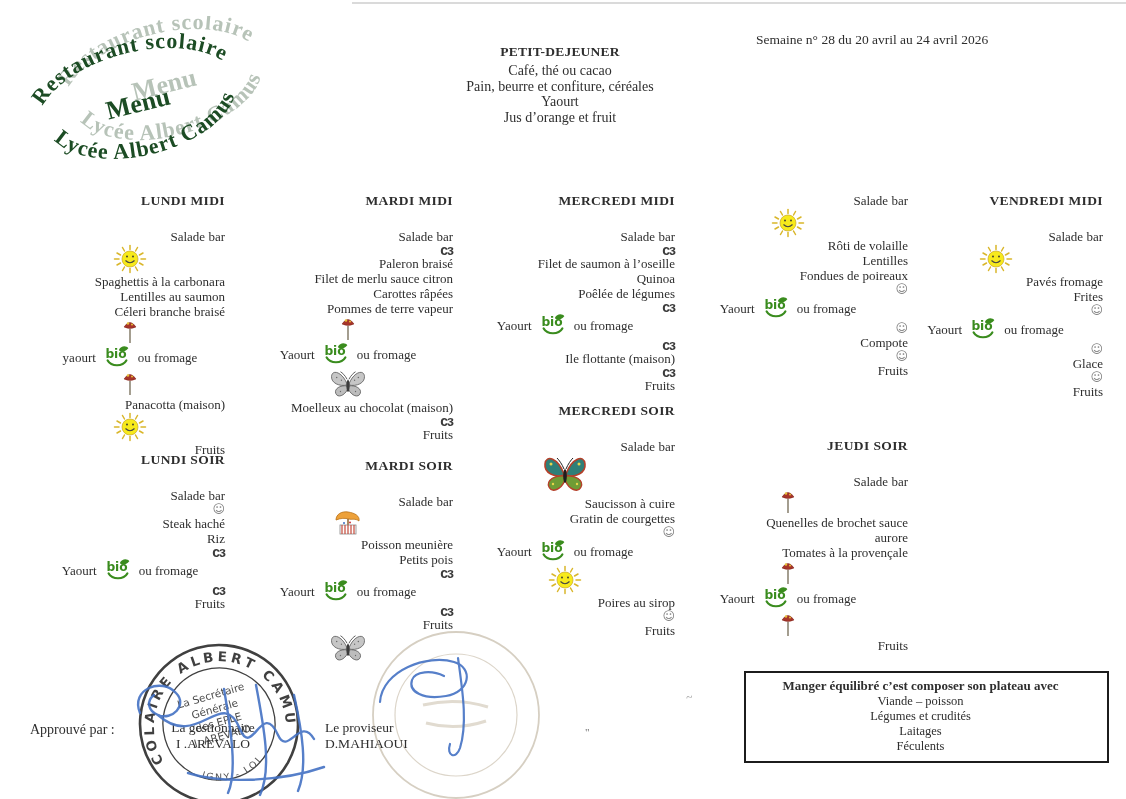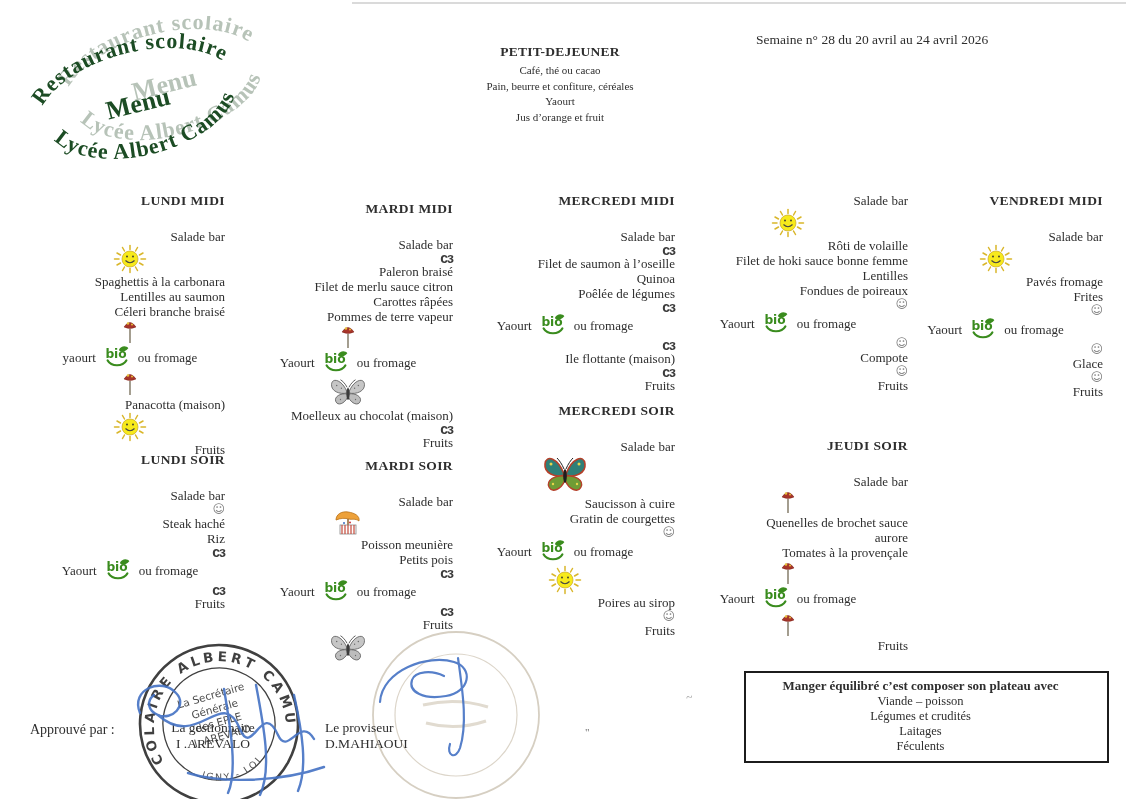--- a/index.html
+++ b/index.html
@@ -6,25 +6,25 @@
   .page{position:relative;width:1126px;height:799px;background:#ffffff;overflow:hidden;
         font-family:"Liberation Serif","DejaVu Serif",serif;color:#2e2e2e;}
   .top-line{position:absolute;left:352px;top:2px;width:774px;height:2px;background:#dadada;}
 
   .logo{position:absolute;left:14px;top:16px;width:262px;height:162px;}
 
   .week{position:absolute;left:756px;top:32px;font-size:13.5px;white-space:nowrap;}
 
   .breakfast{position:absolute;left:385px;top:44px;width:350px;text-align:center;}
   .breakfast-title{font-weight:bold;font-size:13.5px;margin-bottom:3px;letter-spacing:.2px;}
-  .breakfast-line{font-size:11px;line-height:15.5px;white-space:nowrap;}
+  .breakfast-line{font-size:14px;line-height:15.5px;white-space:nowrap;}
 
   .sec{position:absolute;text-align:right;}
   #sec-0{left:35px;top:193px;width:190px;}   
-  #sec-1{left:243px;top:201px;width:210px;}  
+  #sec-1{left:243px;top:193px;width:210px;}  
   #sec-2{left:455px;top:193px;width:220px;}  
   #sec-3{left:668px;top:193px;width:240px;}  
   #sec-4{left:888px;top:193px;width:215px;}  
   #sec-5{left:35px;top:452px;width:190px;}   
   #sec-6{left:243px;top:458px;width:210px;}  
   #sec-7{left:455px;top:403px;width:220px;}  
   #sec-8{left:668px;top:438px;width:240px;}  
 
   .sec-title{font-weight:bold;font-size:13.5px;letter-spacing:.4px;margin-bottom:20px;white-space:nowrap;}
   .item-text{font-size:13px;line-height:15px;white-space:nowrap;}
@@ -258,21 +258,20 @@
             <line x1="4" y1="9" x2="7.5" y2="11"></line>
             <line x1="9.5" y1="3.5" x2="11.5" y2="7"></line>
           </g>
           <circle cx="17" cy="15" r="8" fill="#f7ea1b" stroke="#c9a62a" stroke-width="0.7"></circle>
           <circle cx="14" cy="12.5" r="0.9" fill="#333"></circle>
           <circle cx="20" cy="12.5" r="0.9" fill="#333"></circle>
           <path d="M12.5,16.5 Q17,21 21.5,16.5" stroke="#444" stroke-width="1.1" fill="none"></path>
         </svg>
       </div>
       <div class="item-text">Rôti de volaille</div>
-      <div class="item-text">Filet de hoki sauce bonne femme</div>
       <div class="item-text">Lentilles</div>
       <div class="item-text">Fondues de poireaux</div>
       <div class="item-smiley">☺</div>
       <div class="bio-row">
         <span>Yaourt</span>
         <span style="display: inline-flex; align-items: center;">
           <svg width="32" height="25" viewBox="0 0 34 26">
             <text x="16" y="13" text-anchor="middle" font-family="DejaVu Sans, sans-serif" font-weight="bold" font-size="13" fill="#3a8c1e">bio</text>
             <path d="M19,4 C21,-1 27,-1 29,2 C26,6 21,7 19,4 Z" fill="#3a8c1e"></path>
             <path d="M7,15 C11,22 23,22 27,15" stroke="#3a8c1e" stroke-width="2.2" fill="none" stroke-linecap="round"></path>

